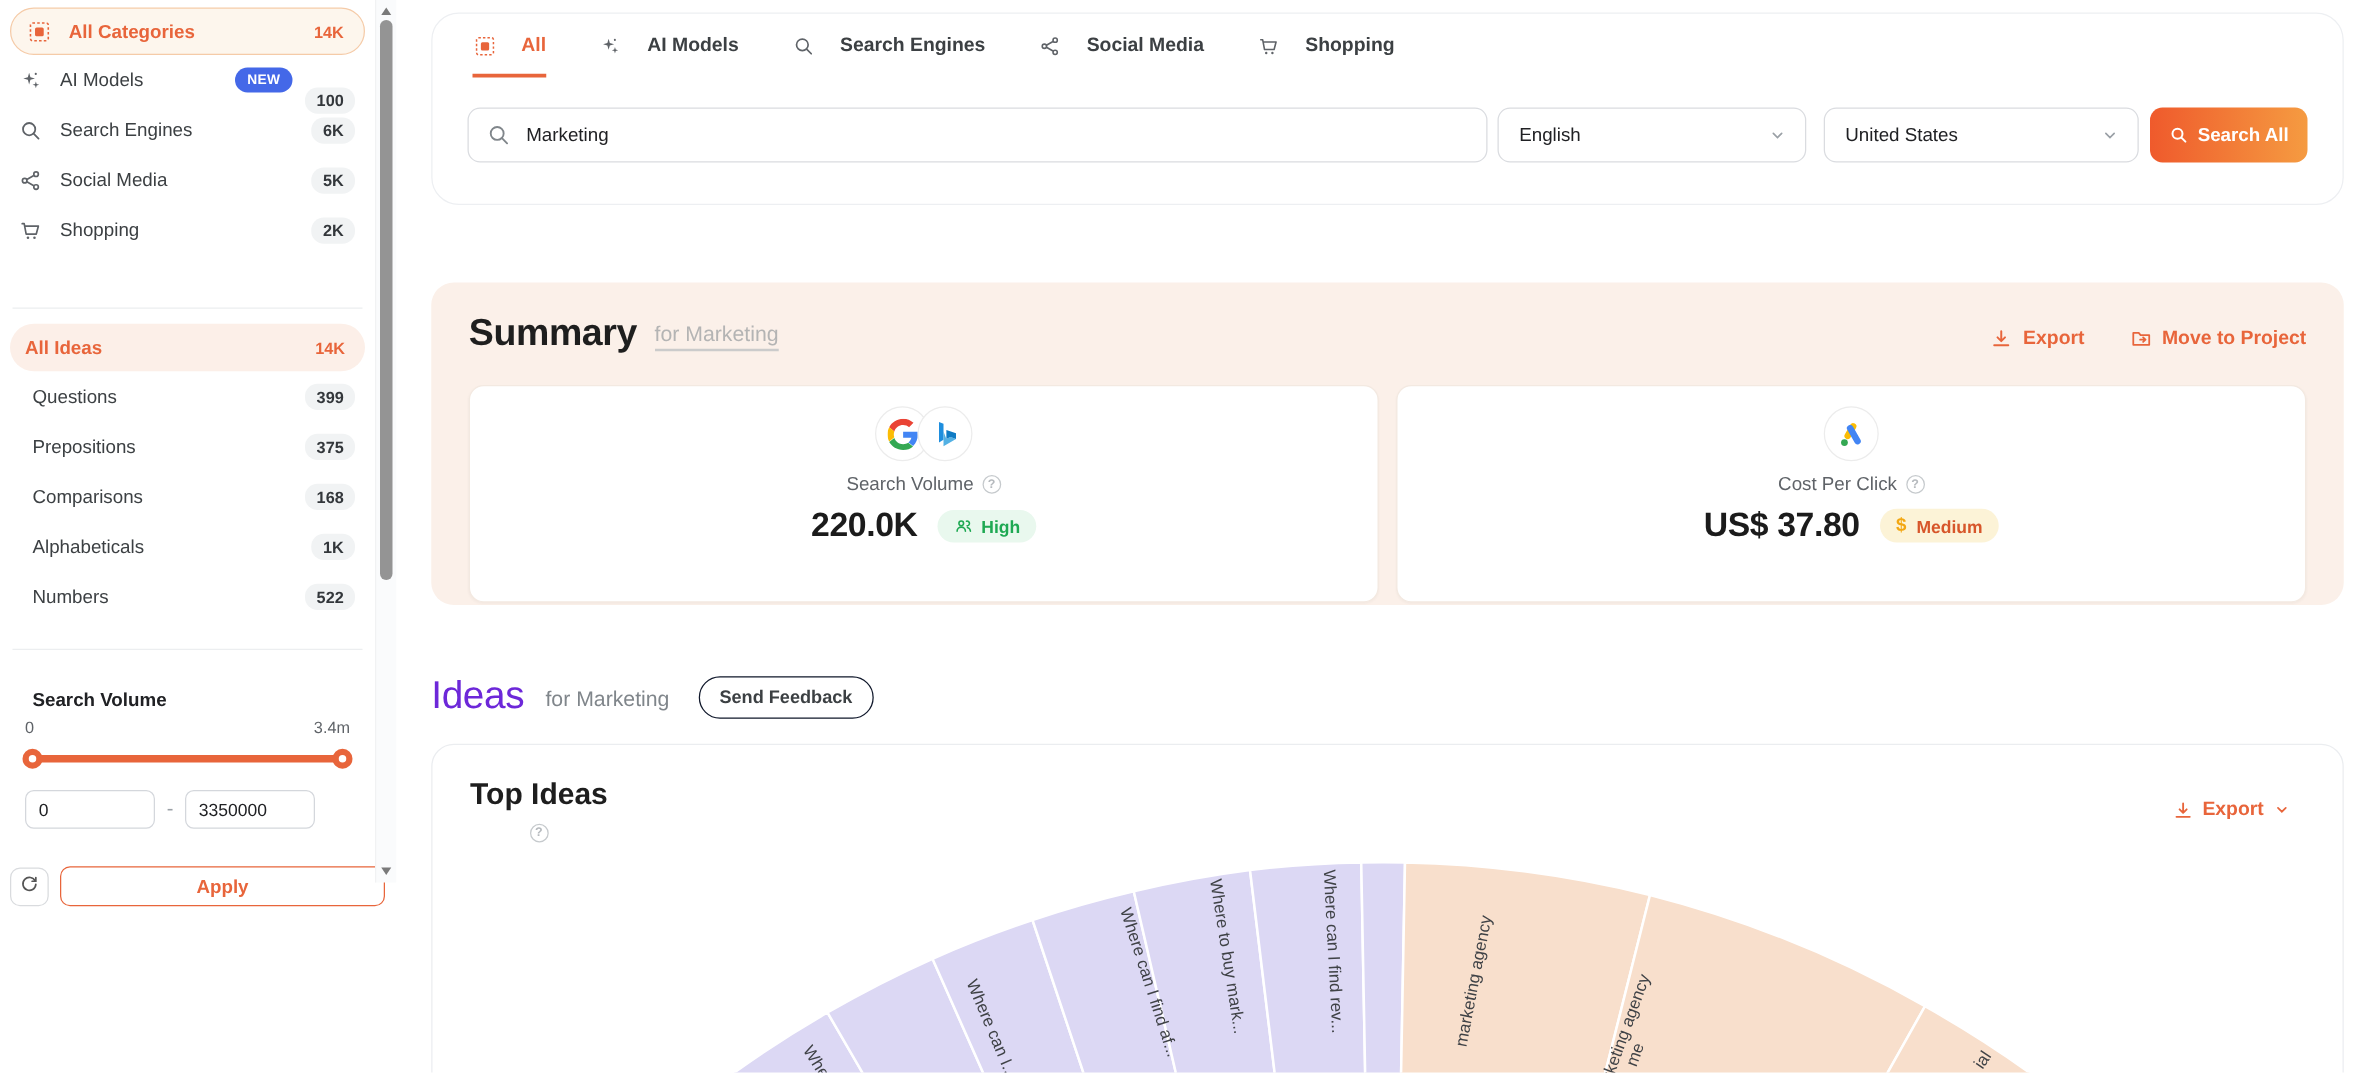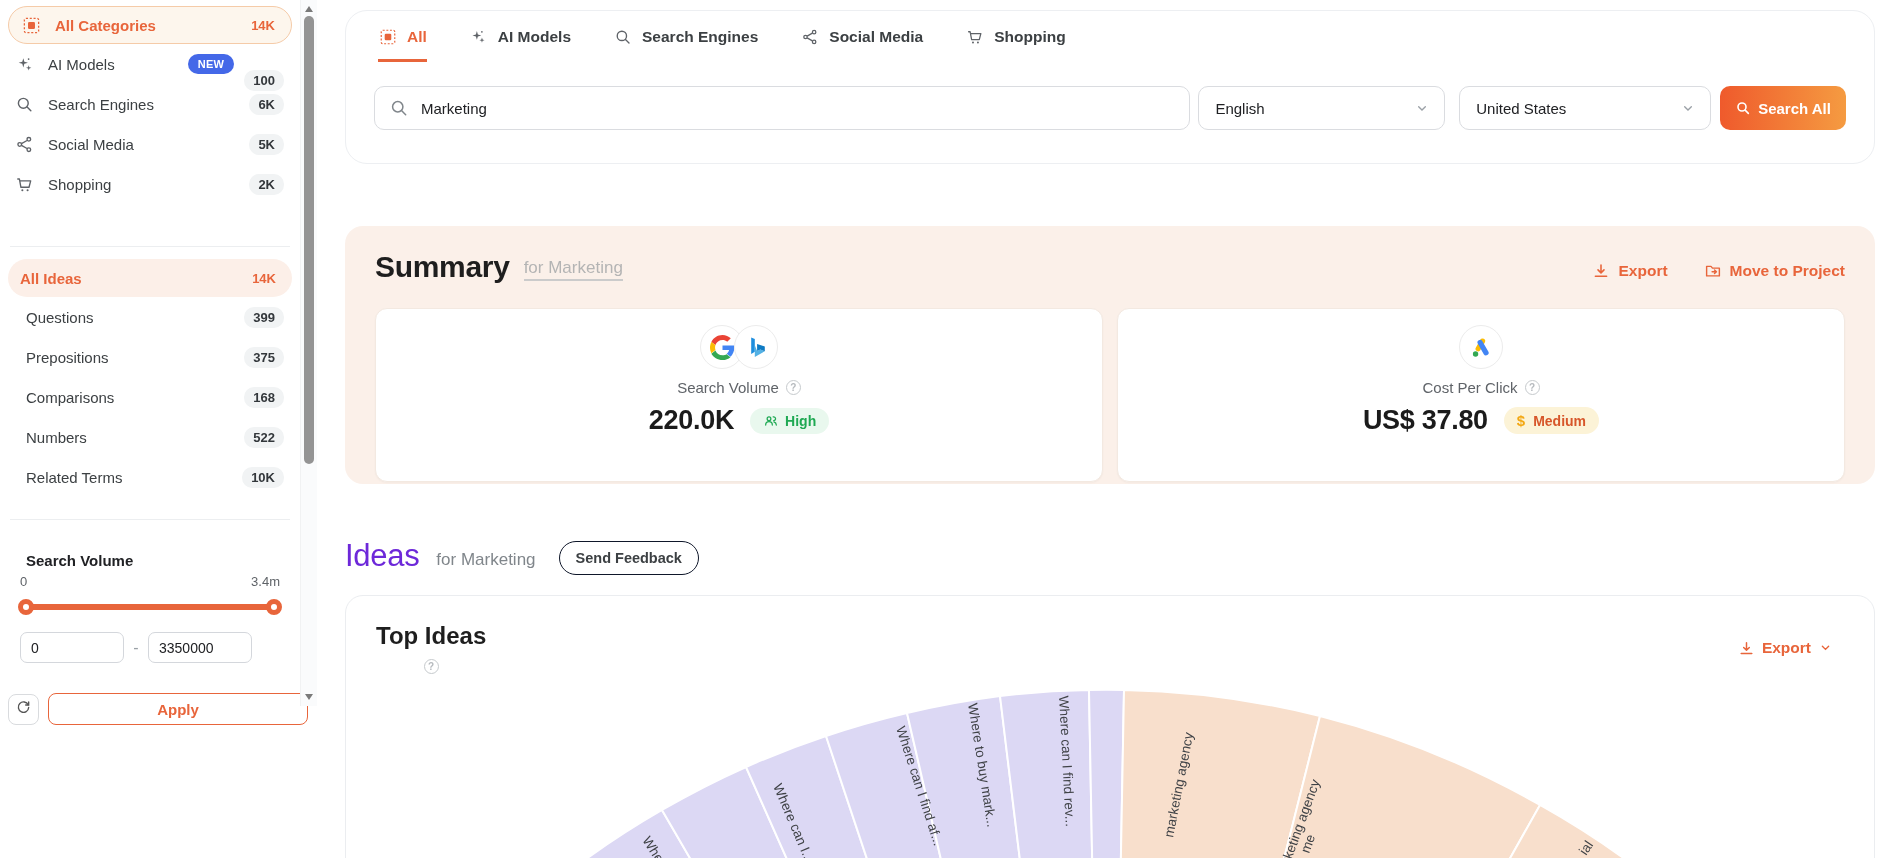--- a/index.html
+++ b/index.html
@@ -43,21 +43,21 @@
   .sb-arrow span { width:0; height:0; border-left:4px solid transparent; border-right:4px solid transparent; }
   .sb-up { top:2px; } .sb-up span { border-bottom:6px solid #7A7A7A; }
   .sb-down { bottom:2px; } .sb-down span { border-top:6px solid #7A7A7A; }
   .sb-thumb { position:absolute; left:3px; top:16px; width:10px; height:448px; background:#949494; border-radius:6px; }
 
   
   .main { position:absolute; left:345px; top:0; width:1530px; height:858px; }
 
   .topbar { position:absolute; top:10px; left:0; width:1530px; height:154px; background:#fff; border:1px solid #EDEFF2; border-radius:22px; padding:16px 28px 0; }
   .tabs { display:flex; gap:42px; align-items:center; padding-left:4px; }
-  .tab { display:flex; align-items:center; gap:10px; font-size:15.5px; font-weight:600; color:#3C4043; padding-bottom:13px; border-bottom:3px solid transparent; cursor:pointer; }
+  .tab { display:flex; align-items:center; gap:20px; font-size:15.5px; font-weight:600; color:#3C4043; padding-bottom:13px; border-bottom:3px solid transparent; cursor:pointer; }
   .tab .t-ico { width:19px; height:19px; color:#5F6368; display:grid; place-items:center; }
   .tab.active { color:#E8653B; border-bottom-color:#E8653B; }
   .tab.active .t-ico { color:#E8653B; }
   .search-row { display:flex; align-items:center; margin-top:24px; }
   .search-box { position:relative; width:817px; height:44px; }
   .search-box input { width:100%; height:100%; border:1px solid #DADCE0; border-radius:10px; padding:0 16px 0 46px; font-size:15px; color:#202124; font-family:inherit; outline:none; }
   .search-box .mag { position:absolute; left:15px; top:12px; width:20px; height:20px; color:#80868B; }
   .select { height:44px; border:1px solid #DADCE0; border-radius:10px; background:#fff; display:flex; align-items:center; justify-content:space-between; padding:0 14px 0 16px; font-size:15px; color:#202124; cursor:pointer; }
   .sel-lang { width:247px; margin-left:8px; }
   .sel-country { width:252px; margin-left:14px; }
@@ -179,26 +179,26 @@
     </div>
     <div class="side-row idea-row">
       <span>Prepositions</span>
       <span class="count">375</span>
     </div>
     <div class="side-row idea-row">
       <span>Comparisons</span>
       <span class="count">168</span>
     </div>
     <div class="side-row idea-row">
+      <span>Alphabeticals</span>
+      <span class="count">1K</span>
+    </div>
+    <div class="side-row idea-row">
       <span>Numbers</span>
       <span class="count">522</span>
-    </div>
-    <div class="side-row idea-row">
-      <span>Related Terms</span>
-      <span class="count">10K</span>
     </div>
 
     <div class="divider div2"></div>
 
     <div class="filter">
       <div class="filter-title">Search Volume</div>
       <div class="filter-range">
         <span>0</span>
         <span>3.4m</span>
       </div>

